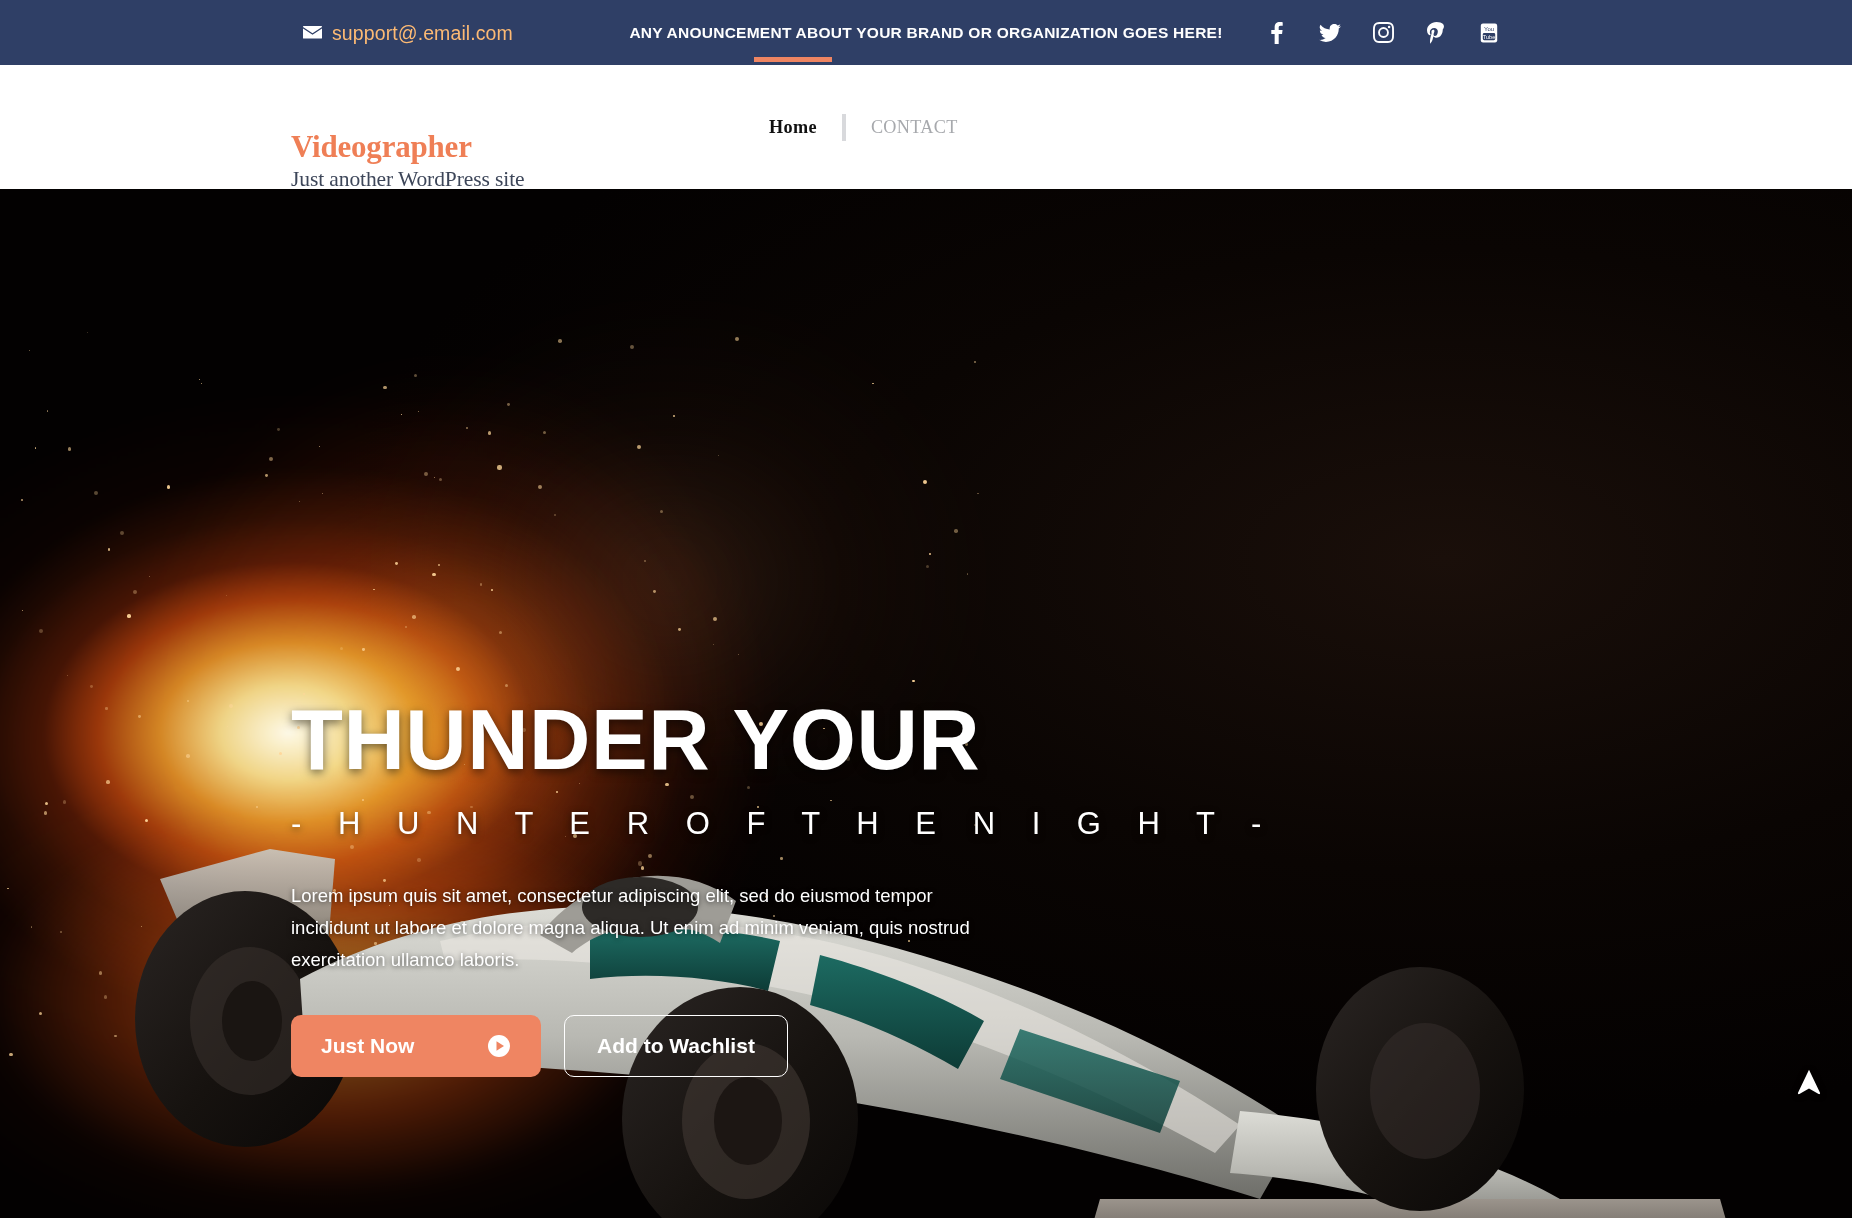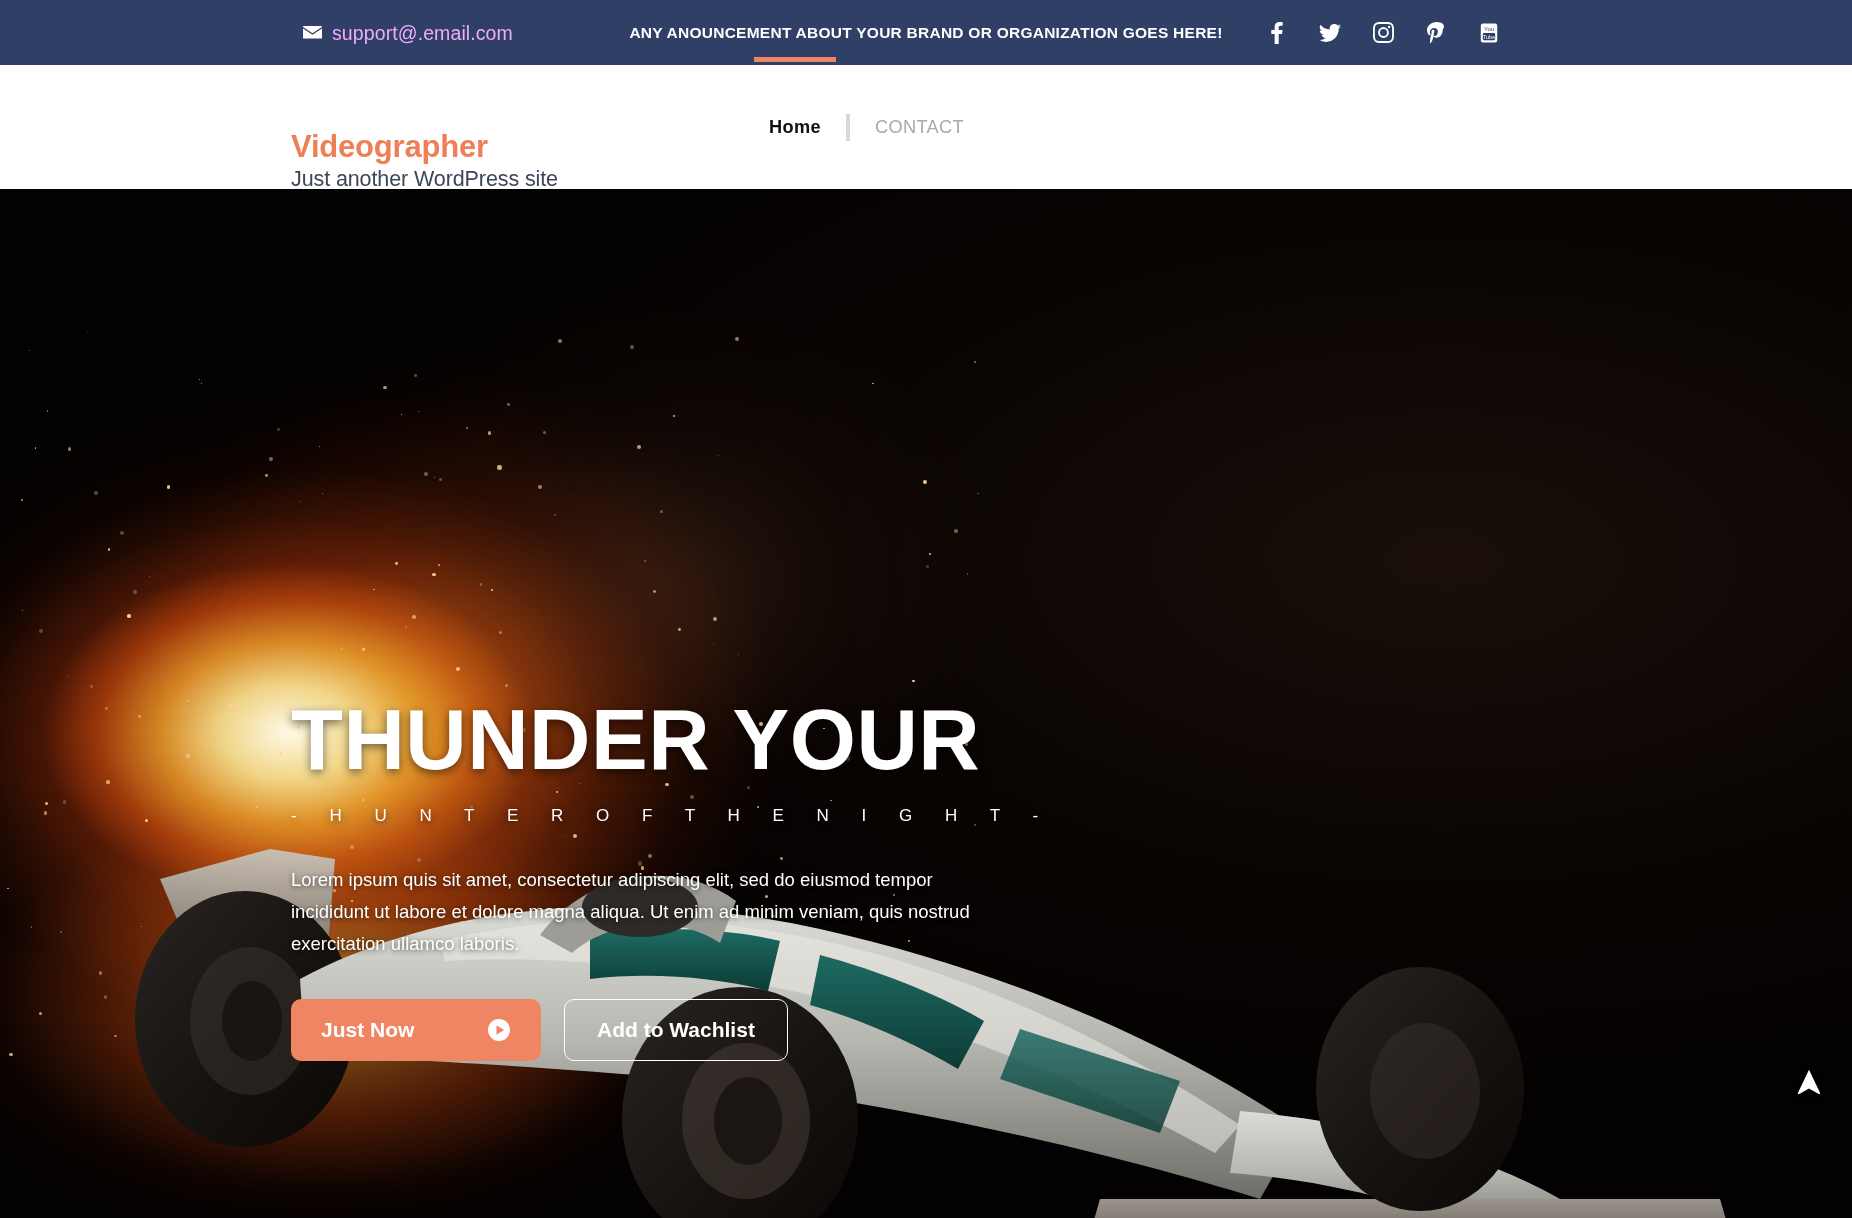--- a/index.html
+++ b/index.html
@@ -7,41 +7,41 @@
   html,body { width:1852px; height:1218px; background:#fff; overflow:hidden; }
   body { font-family:"Liberation Sans", sans-serif; -webkit-font-smoothing:antialiased; }
 
   
   .topbar{
     position:relative; width:1852px; height:65px;
     background:#2f3f66; display:flex; align-items:center;
   }
   .topbar-email{
     position:absolute; left:303px; top:50%; transform:translateY(-50%);
-    color:#f0abfc; font-size:19.5px; font-weight:400; letter-spacing:.1px;
+    color:#fdba74; font-size:19.5px; font-weight:400; letter-spacing:.1px;
     display:flex; align-items:center; gap:10px; white-space:nowrap; cursor:pointer;
   }
   .env-icon{ display:inline-block; width:19px; height:14px; position:relative; }
   .env-icon svg{ display:block; }
   .topbar-announce{
     position:absolute; left:0; right:0; top:50%; transform:translateY(-50%);
     text-align:center; color:#ffffff; font-size:15.5px; font-weight:700;
     letter-spacing:.25px; white-space:nowrap; pointer-events:none;
   }
   .topbar-social{
     position:absolute; right:352px; top:50%; transform:translateY(-50%);
     display:flex; align-items:center; gap:31px;
   }
   .soc{ color:#fff; width:22px; height:22px; display:flex; align-items:center; justify-content:center; cursor:pointer; }
   .soc svg{ display:block; fill:#fff; }
 
   
   .header{
     position:relative; width:1561px; height:124px; background:#ffffff;
-    display:flex; align-items:center;
+    display:flex; align-items:center;font-family:Liberation Serif, serif;
   }
   .brand{ position:absolute; left:291px; top:66px; }
   .brand-title{
     font-size:31px; font-weight:700; color:#ef7f56; line-height:1.05;
     letter-spacing:-.2px; cursor:pointer;
   }
   .brand-sub{
     font-size:21.5px; font-weight:400; color:#3d4659; margin-top:3px;
     letter-spacing:-.1px;
   }
@@ -126,21 +126,21 @@
 
   .hero-content{
     position:absolute; left:291px; top:508px; width:720px; z-index:6;
   }
   .hero-title{
     font-size:85px; font-weight:800; color:#ffffff; line-height:1;
     letter-spacing:.5px; text-shadow:0 3px 10px rgba(0,0,0,.55);
     white-space:nowrap; font-family:"Liberation Sans", sans-serif;
   }
   .hero-sub{
-    margin-top:24px; font-size:17px; font-weight:400; color:#ffffff;
+    margin-top:24px; font-size:31px; font-weight:400; color:#ffffff;
     letter-spacing:14px; white-space:nowrap; text-shadow:0 2px 7px rgba(0,0,0,.6);
   }
   .hero-para{
     margin-top:38px; width:690px; font-size:18.5px; line-height:1.72;
     color:#ffffff; font-weight:400; text-shadow:0 1px 5px rgba(0,0,0,.65);
   }
   .hero-actions{ margin-top:40px; display:flex; align-items:center; gap:23px; }
   .btn-watch{
     background:#ef8562; color:#ffffff; border:none; border-radius:10px;
     height:62px; padding:0 30px; min-width:250px; font-size:21px; font-weight:700;

